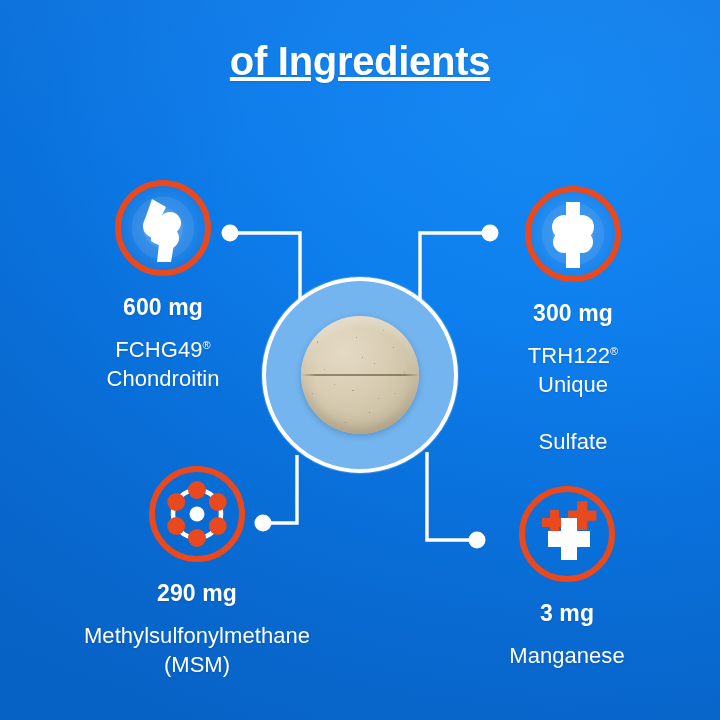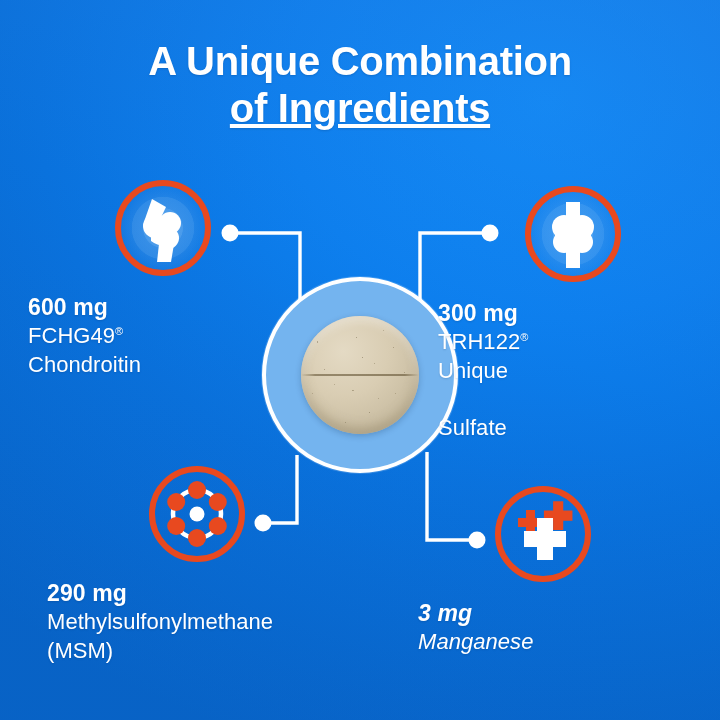--- a/index.html
+++ b/index.html
@@ -70,21 +70,21 @@
       radial-gradient(1.1px 1.1px at 70% 12%, #9d9074 40%, transparent 41%),
       radial-gradient(1.5px 1.5px at 44% 63%, #847859 40%, transparent 41%),
       radial-gradient(1.2px 1.2px at 88% 48%, #8b7e62 40%, transparent 41%),
       radial-gradient(1.3px 1.3px at 10% 66%, #9a8d70 40%, transparent 41%),
       radial-gradient(1.4px 1.4px at 52% 35%, #7a6e53 40%, transparent 41%),
       radial-gradient(1.2px 1.2px at 66% 70%, #978a6d 40%, transparent 41%),
       radial-gradient(1.5px 1.5px at 38% 90%, #867a5d 40%, transparent 41%);
   }
 
   
-  .node{position:absolute;text-align:left;}
+  .node{position:absolute;text-align:center;}
   .ring{
     position:relative;width:96px;height:96px;border-radius:50%;
     border:6px solid #e8491f;box-sizing:border-box;margin:0 auto;
     background:transparent;
   }
   .ring.glow{
     background:
       radial-gradient(circle, rgba(255,255,255,0.30) 0%, rgba(255,255,255,0.26) 17%,
                       rgba(160,205,245,0.48) 18%, rgba(160,205,245,0.42) 33%,
                       rgba(120,180,238,0.40) 34%, rgba(120,180,238,0.34) 52%,
@@ -93,37 +93,36 @@
   }
   .ring svg{position:absolute;left:0;top:0;}
 
   .dose{
     color:#ffffff;font-weight:bold;font-size:23px;
     margin-top:17px;line-height:1.22;letter-spacing:0.1px;
     text-shadow:0 1px 2px rgba(0,40,90,0.20);
   }
   .desc{
     color:#ffffff;font-weight:normal;font-size:22px;line-height:1.30;
-    letter-spacing:0.05px;margin-top:1px;
+    letter-spacing:0.05px;margin-top:15px;
     text-shadow:0 1px 2px rgba(0,40,90,0.18);
   }
   .desc sup{font-size:11px;vertical-align:super;line-height:0;}
 
   #node-tl{left:28px;top:180px;width:270px;}
   #node-tr{left:438px;top:186px;width:270px;}
   #node-bl{left:47px;top:466px;width:300px;}
-  #node-br{left:418px;top:486px;width:250px;font-style:italic;}
+  #node-br{left:442px;top:486px;width:250px;}
 </style>
 </head>
 <body>
 
 <div id="stage">
 
   <div class="title">
-    <span>A Unique Combination</span>
     <span class="l2">of Ingredients</span>
   </div>
 
   <svg class="connectors" viewBox="0 0 720 720" width="720" height="720">
     <g stroke="#ffffff" stroke-width="3.4" fill="none">
       <path d="M 232 233 L 300 233 L 300 300"></path>
       <path d="M 488 233 L 420 233 L 420 300"></path>
       <path d="M 265 523 L 297 523 L 297 455"></path>
       <path d="M 475 540 L 427 540 L 427 452"></path>
     </g>

